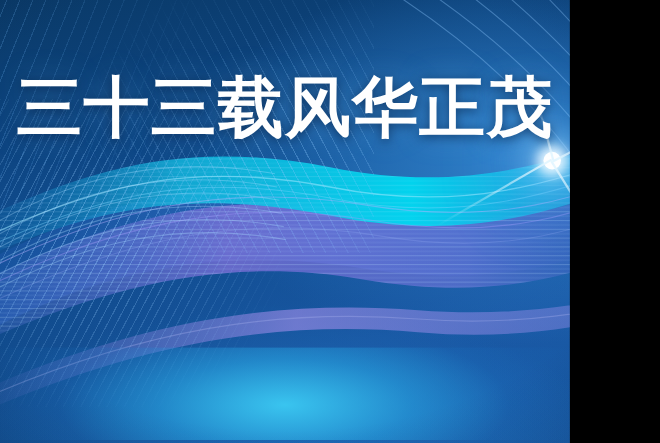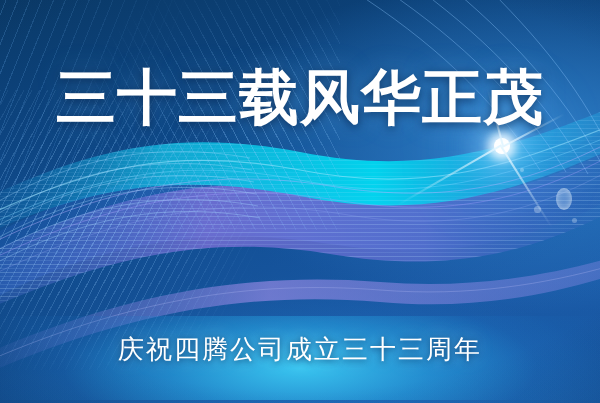--- a/index.html
+++ b/index.html
@@ -1,17 +1,17 @@
 <!DOCTYPE html>
 <html><head>
 <meta charset="utf-8">
 <style>
   html,body{margin:0;padding:0;background:#000;}
   #stage{
-    position:relative;width:600px;height:403px;overflow:hidden;
+    position:relative;width:518px;height:403px;overflow:hidden;
     font-family:"Liberation Sans","DejaVu Sans",sans-serif;
     background:
       radial-gradient(120% 90% at 50% 118%, #2a86d8 0%, rgba(42,134,216,0) 55%),
       radial-gradient(90% 70% at 88% 36%, #2f7fc8 0%, rgba(47,127,200,0) 60%),
       linear-gradient(168deg,#0a3a68 0%, #0d4480 26%, #13539a 52%, #1a5aa6 74%, #17569f 100%);
   }
   .layer{position:absolute;inset:0;pointer-events:none;}
 
   
   .waves{position:absolute;inset:0;}
@@ -194,15 +194,14 @@
     <div class="bokeh" style="left:534px;top:206px;width:7px;height:7px;opacity:.6;"></div>
     <div class="bokeh" style="left:572px;top:218px;width:5px;height:5px;opacity:.5;"></div>
     <div class="bokeh" style="left:520px;top:168px;width:4px;height:4px;opacity:.55;"></div>
   </div>
 
   <div class="bottom-glow layer"></div>
 
   <div class="vignette layer"></div>
 
   <div id="line1" class="headline">三十三载风华正茂</div>
-  <div id="subtitle">庆祝四腾公司成立三十三周年</div>
 
 </div>
 
 </body></html>

